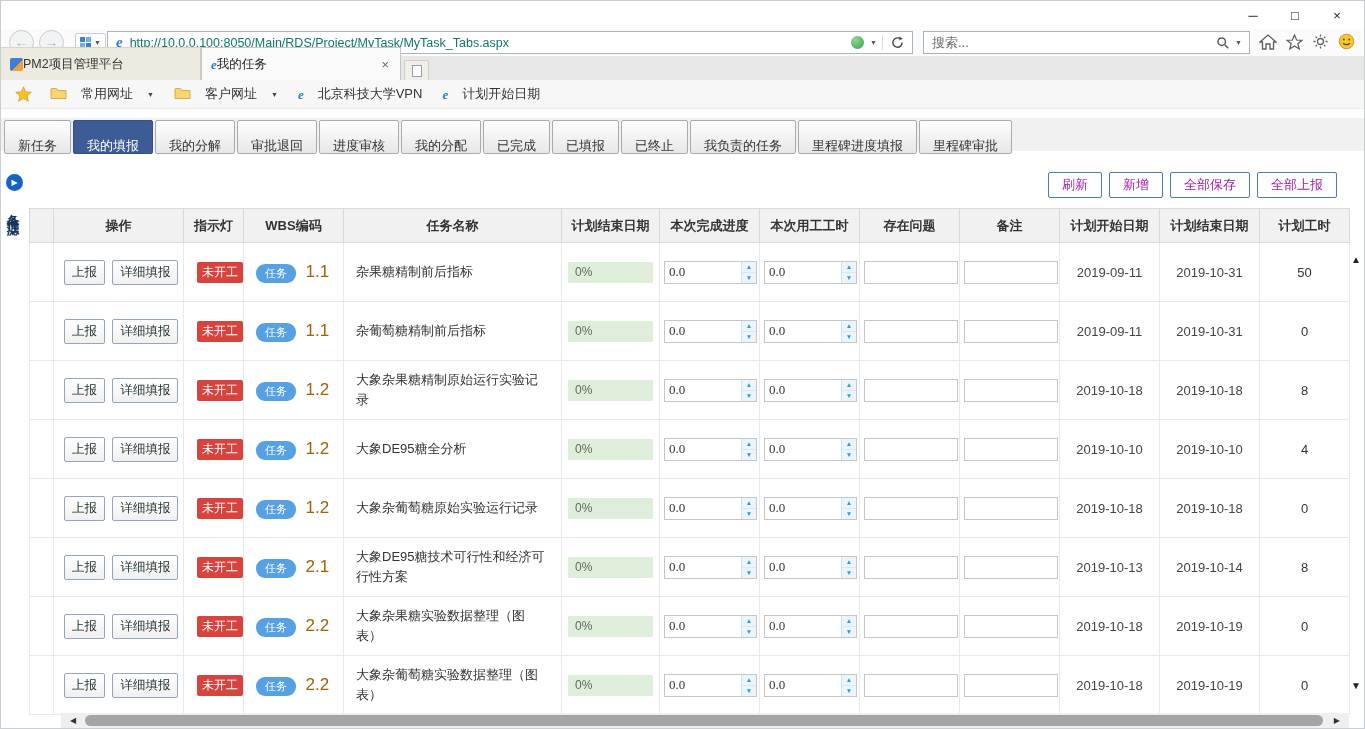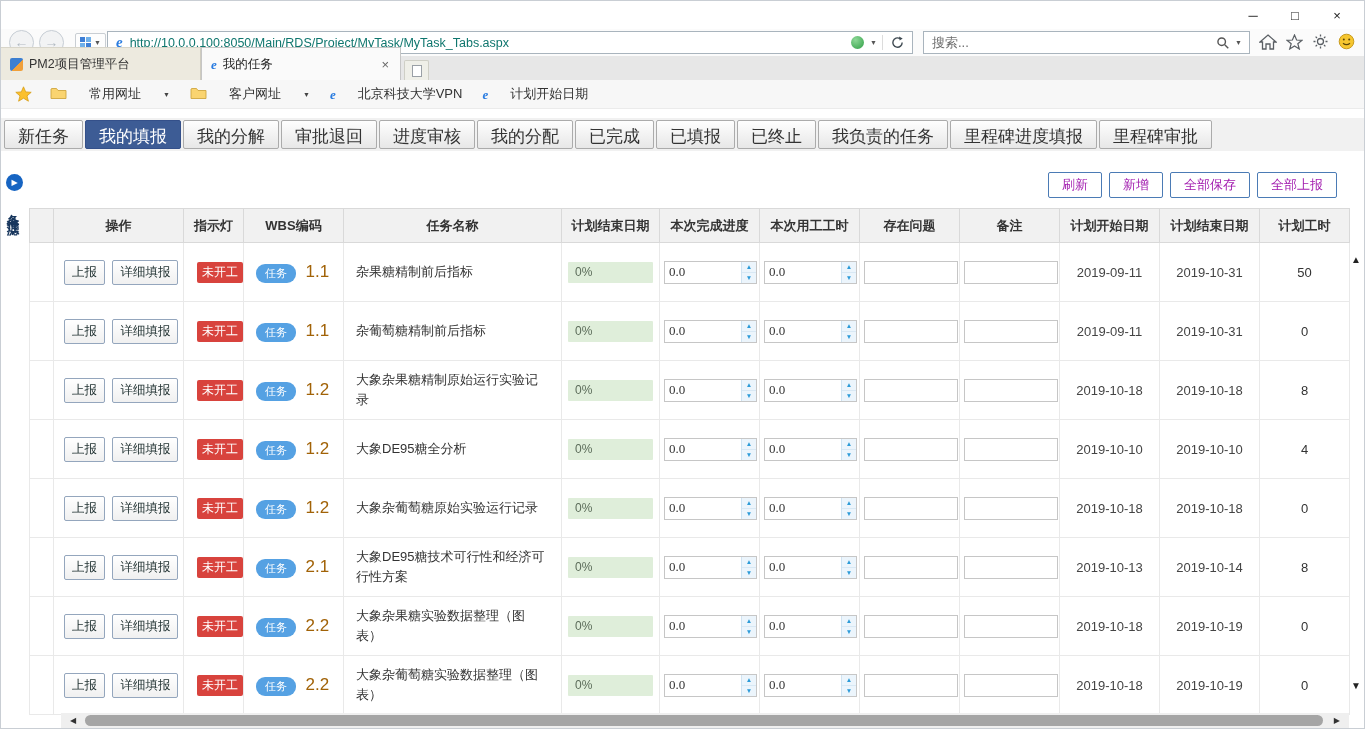--- a/index.html
+++ b/index.html
@@ -36,42 +36,42 @@
     display:flex;align-items:center;}
   .search-input{flex:1;min-width:0;border:none;outline:none;font-size:13px;color:#444;padding-left:8px;background:transparent;font-family:inherit;}
   .search-input::placeholder{color:#6b6b6b;}
   .mag-wrap{margin-right:5px;display:flex;align-items:center;}
   .searchbox .caret{margin-right:7px;}
   .nav-right{position:absolute;right:9px;top:4px;display:flex;align-items:center;gap:9px;}
   .nav-right span{display:flex;align-items:center;}
 
   
   .tabbar{position:absolute;left:0;top:55px;width:100%;height:24px;background:#e7e7e7;display:flex;align-items:flex-end;}
-  .tab{width:200px;height:24px;display:flex;align-items:center;padding:16px 9px;gap:6px;font-size:12.5px;}
+  .tab{width:200px;height:24px;display:flex;align-items:center;padding:16px 9px;font-size:12.5px;}
   .tab-inactive{background:#edead e0;background:#edeadf;border-right:1px solid #cfccc0;border-top:1px solid #d8d5c9;color:#333;}
   .tab-active{background:#fafafa;border:1px solid #c6c6c6;border-bottom:none;color:#222;}
   .tab-label{flex:1;white-space:nowrap;overflow:hidden;}
   .tab-close{font-size:13px;color:#666;padding:0 2px;}
   .site-icon{width:13px;height:13px;flex:none;border-radius:2px;background:linear-gradient(135deg,#3d7fd0 0 55%,#f0a03a 55% 100%);}
   .e-icon.small{font-size:13px;}
   .newtab{width:25px;height:20px;margin-left:3px;background:#efefe8;border:1px solid #cfcfc6;border-bottom:none;
     border-radius:2px 2px 0 0;display:flex;align-items:center;justify-content:center;}
   .page-glyph{width:10px;height:12px;background:#fff;border:1px solid #9aa0a6;}
 
   
   .favbar{position:absolute;left:0;top:79px;width:100%;height:29px;background:#f7f7f7;border-bottom:1px solid #ebebeb;
     display:flex;align-items:center;padding-left:8px;gap:4px;}
   .fav-star{display:flex;align-items:center;padding:0 6px;}
-  .fav-item{display:flex;align-items:center;gap:22px;padding:3px 8px;font-size:13px;color:#333;white-space:nowrap;}
+  .fav-item{display:flex;align-items:center;gap:14px;padding:3px 8px;font-size:13px;color:#333;white-space:nowrap;}
   .fav-item .caret{color:#444;}
 
   
   .tasktabs{position:absolute;left:0;top:117px;width:100%;height:33px;background:#f1f1f1;padding:2px 0 0 3px;
     display:flex;gap:2px;align-items:flex-start;}
-  .task-tab{height:29px;padding:4px 13px;font-size:17px;color:#333;background:linear-gradient(#fefefe,#e7e7e7);
+  .task-tab{height:29px;padding:16px 13px;font-size:13px;color:#333;background:linear-gradient(#fefefe,#e7e7e7);
     border:1px solid #ababab;border-radius:2px;font-family:inherit;cursor:default;white-space:nowrap;}
   .task-tab.active{background:var(--accent-blue,#3d5c95);color:#fff;border-color:#34508a;}
 
   
   .filter-toggle{position:absolute;left:5px;top:173px;width:17px;height:17px;border-radius:50%;background:#1664c2;
     color:#fff;display:flex;align-items:center;justify-content:center;}
   .filter-toggle span{font-size:8px;line-height:1;}
   .filter-label{position:absolute;left:3px;top:203px;writing-mode:vertical-rl;font-size:12.5px;color:#17365d;
     letter-spacing:3px;font-weight:bold;}
 

